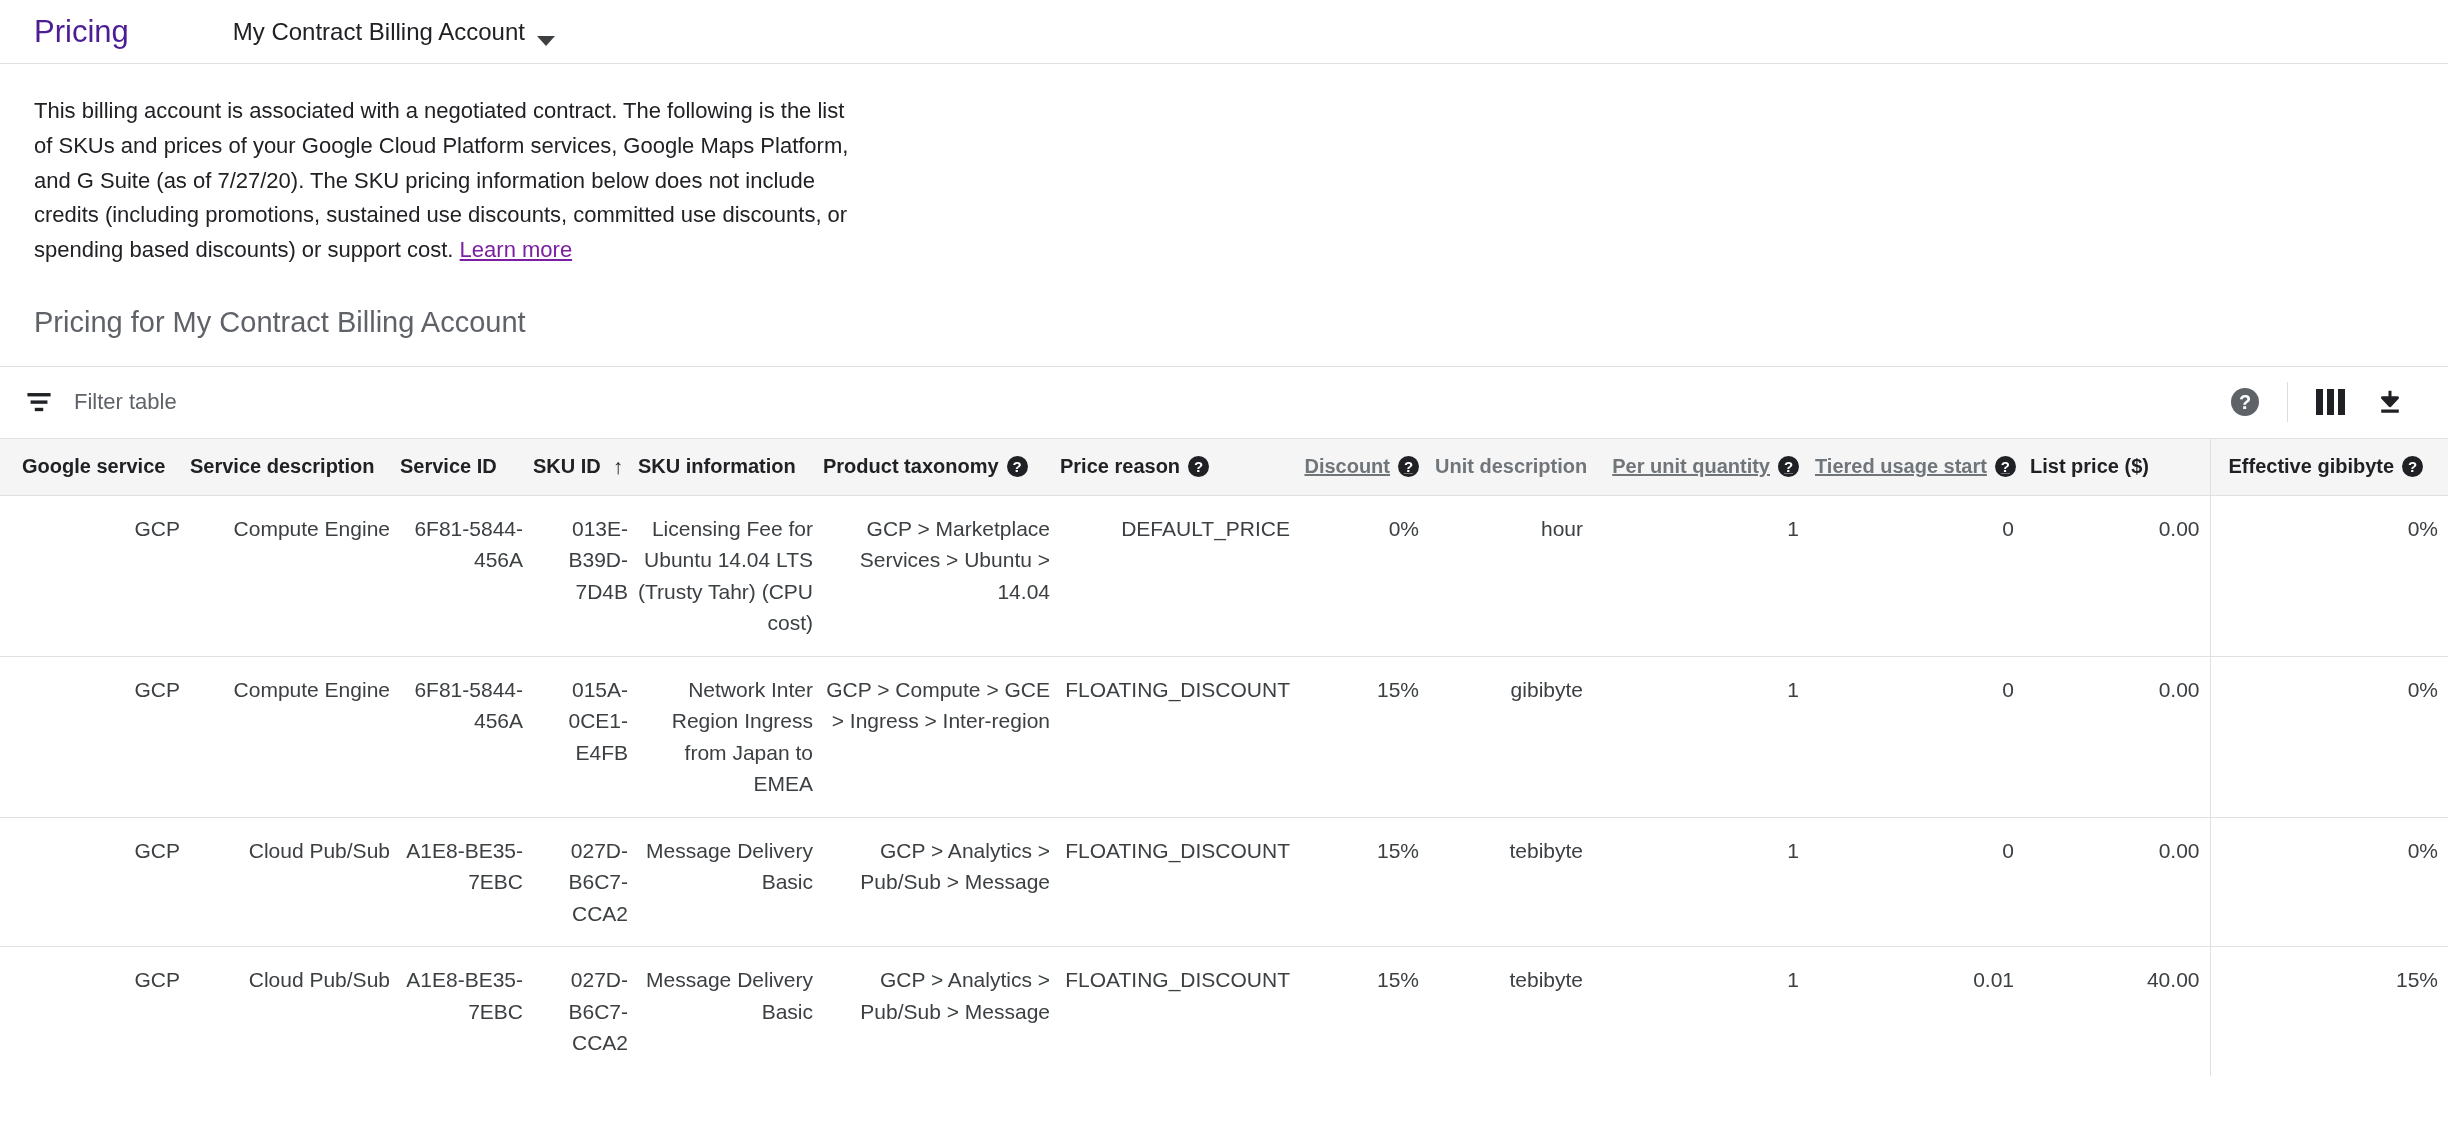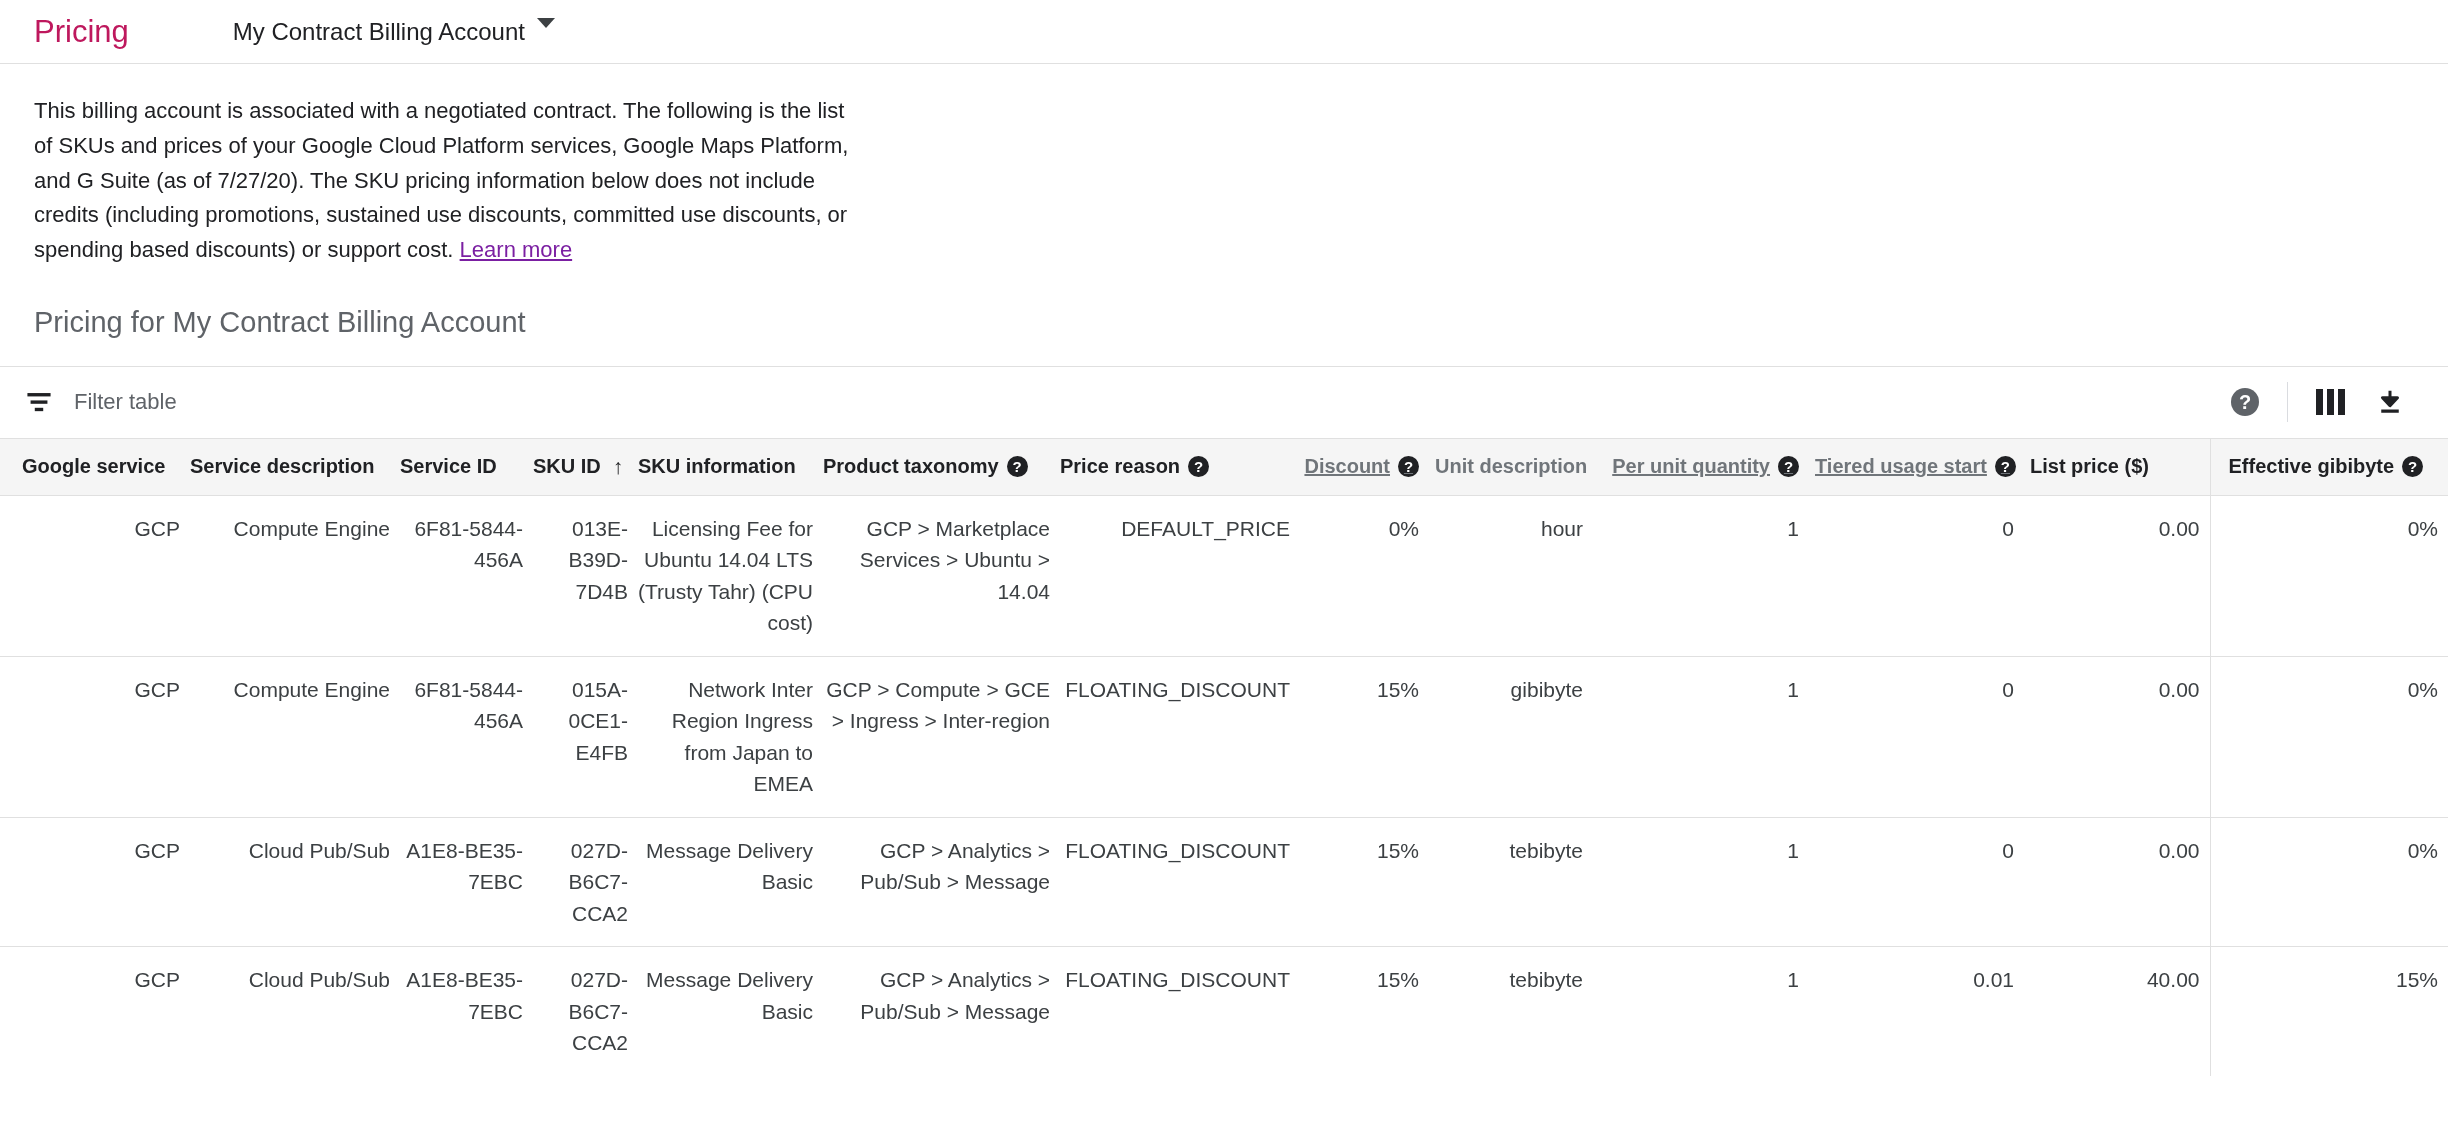--- a/index.html
+++ b/index.html
@@ -17,27 +17,27 @@
     height: 64px;
     display: flex;
     align-items: center;
     padding: 0 0 0 34px;
     border-bottom: 1px solid #e0e0e0;
     background: #fff;
   }
   .topbar .page-title {
     font-size: 31px;
     font-weight: 400;
-    color: #be185d;
+    color: #4c1d95;
     letter-spacing: 0;
   }
   .account-picker {
     margin-left: 104px;
     display: flex;
-    align-items: flex-start;
+    align-items: flex-end;
     gap: 12px;
     cursor: pointer;
     font-size: 24px;
     color: #202124;
   }
   .caret {
     width: 0; height: 0;
     border-left: 9px solid transparent;
     border-right: 9px solid transparent;
     border-top: 10px solid #3c4043;

